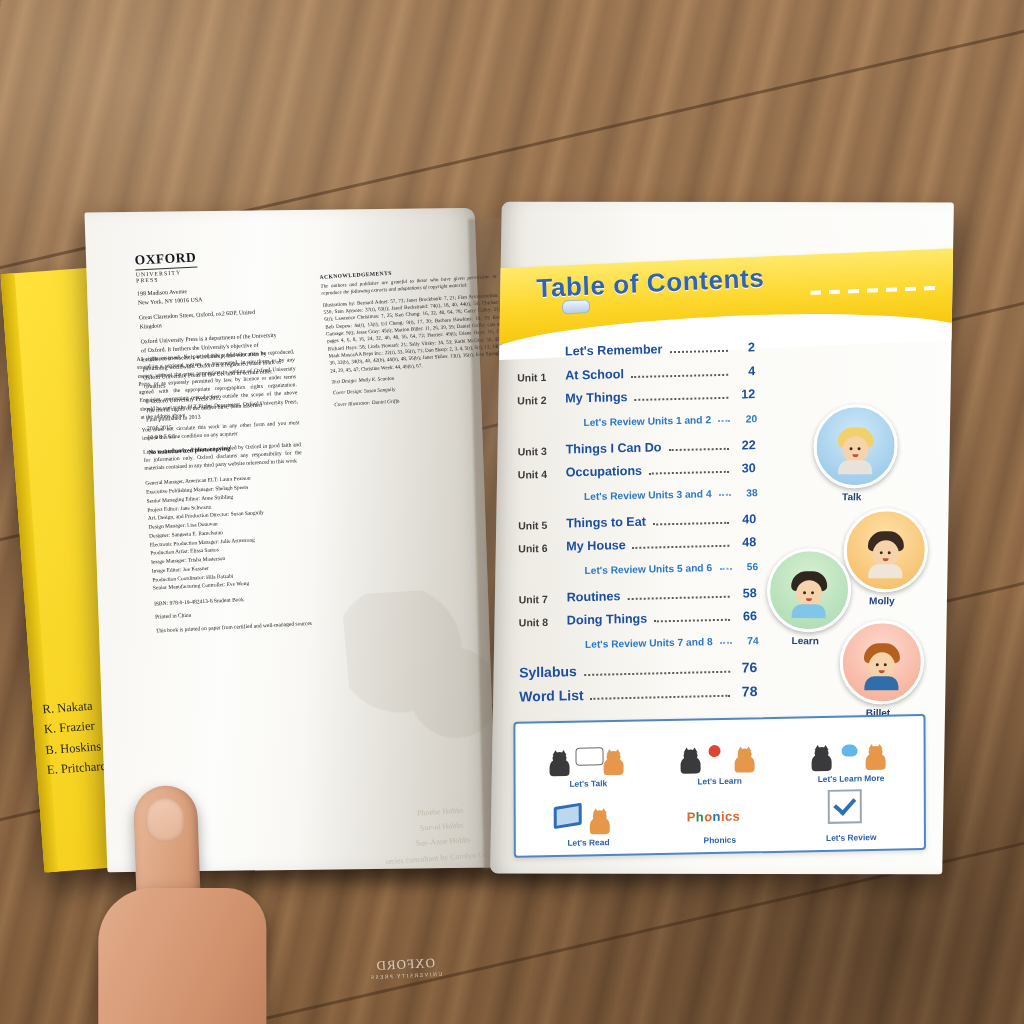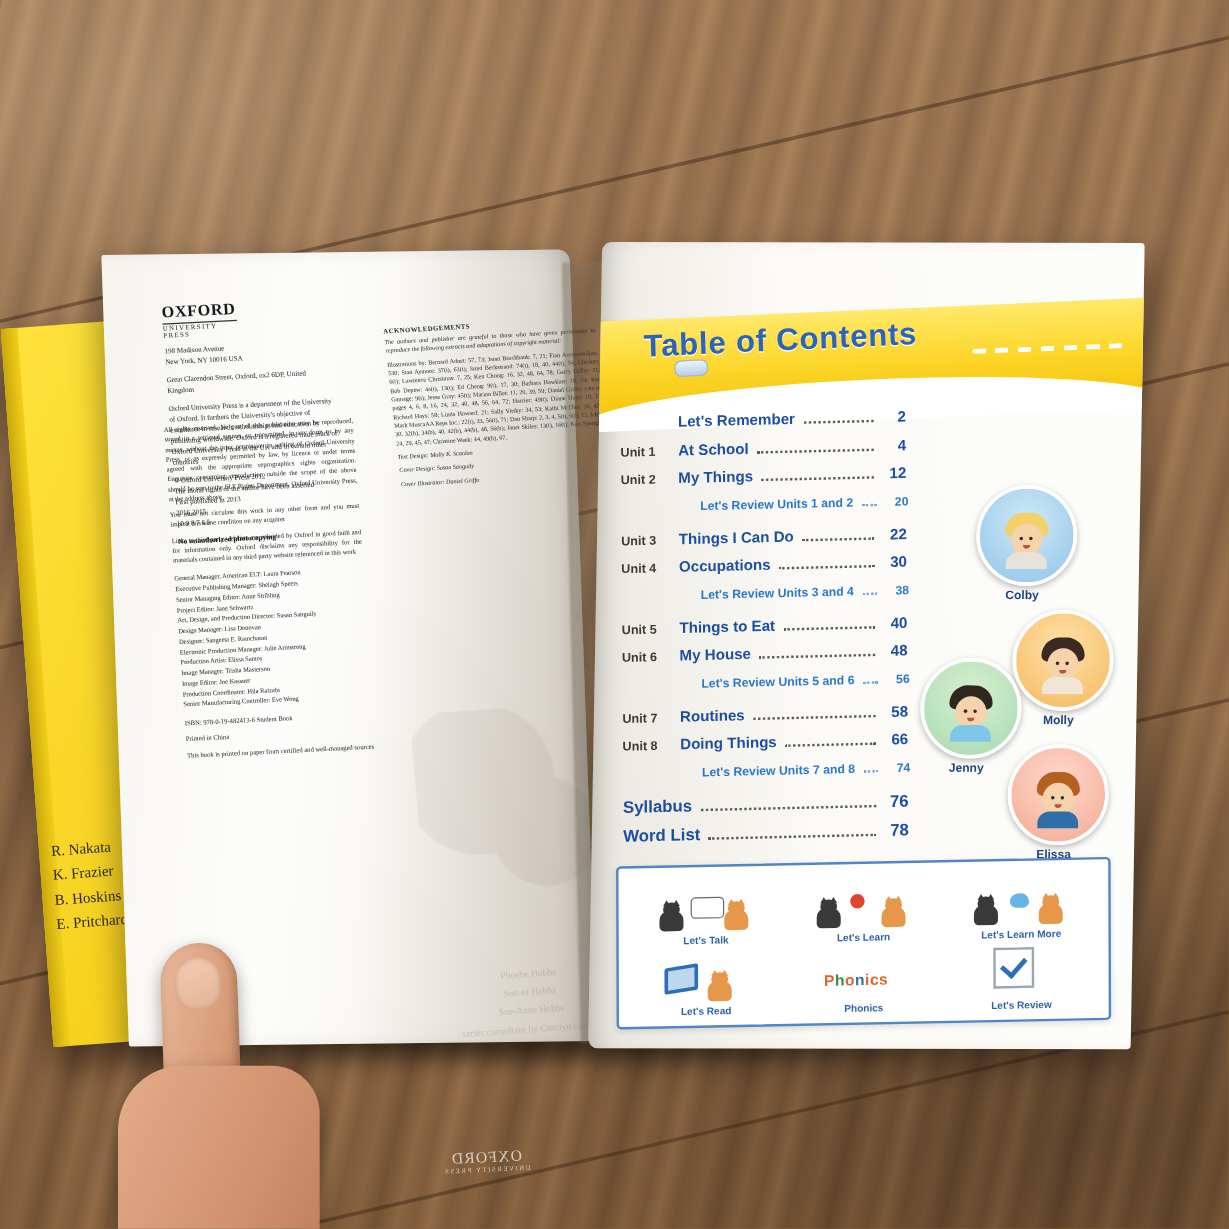--- a/index.html
+++ b/index.html
@@ -520,21 +520,21 @@
             <div class="bubble">
               <div class="face k">
                 <div class="hair"></div>
                   <div class="head"></div>
                 <div class="eye l"></div>
                   <div class="eye r"></div>
                 <div class="mouth"></div>
                   <div class="body"></div>
               </div>
             </div>
-            <div class="name">Colby</div>
+            <div class="name">Talk</div>
           </div>
           <div class="char c-andy">
             <div class="bubble">
               <div class="face a">
                 <div class="hair"></div>
                   <div class="head"></div>
                 <div class="eye l"></div>
                   <div class="eye r"></div>
                 <div class="mouth"></div>
                   <div class="body"></div>
@@ -546,34 +546,34 @@
             <div class="bubble">
               <div class="face j">
                 <div class="hair"></div>
                   <div class="head"></div>
                 <div class="eye l"></div>
                   <div class="eye r"></div>
                 <div class="mouth"></div>
                   <div class="body"></div>
               </div>
             </div>
-            <div class="name">Jenny</div>
+            <div class="name">Learn</div>
           </div>
           <div class="char c-scott">
             <div class="bubble">
               <div class="face s">
                 <div class="hair"></div>
                   <div class="head"></div>
                 <div class="eye l"></div>
                   <div class="eye r"></div>
                 <div class="mouth"></div>
                   <div class="body"></div>
               </div>
             </div>
-            <div class="name">Elissa</div>
+            <div class="name">Billet</div>
           </div>
         </div>
 
         <div class="icons">
           <div class="icon-grid">
 
             <div class="icon-cell">
               <div class="icon-art">
                 <div class="cat black">
                     <div class="e1"></div>

